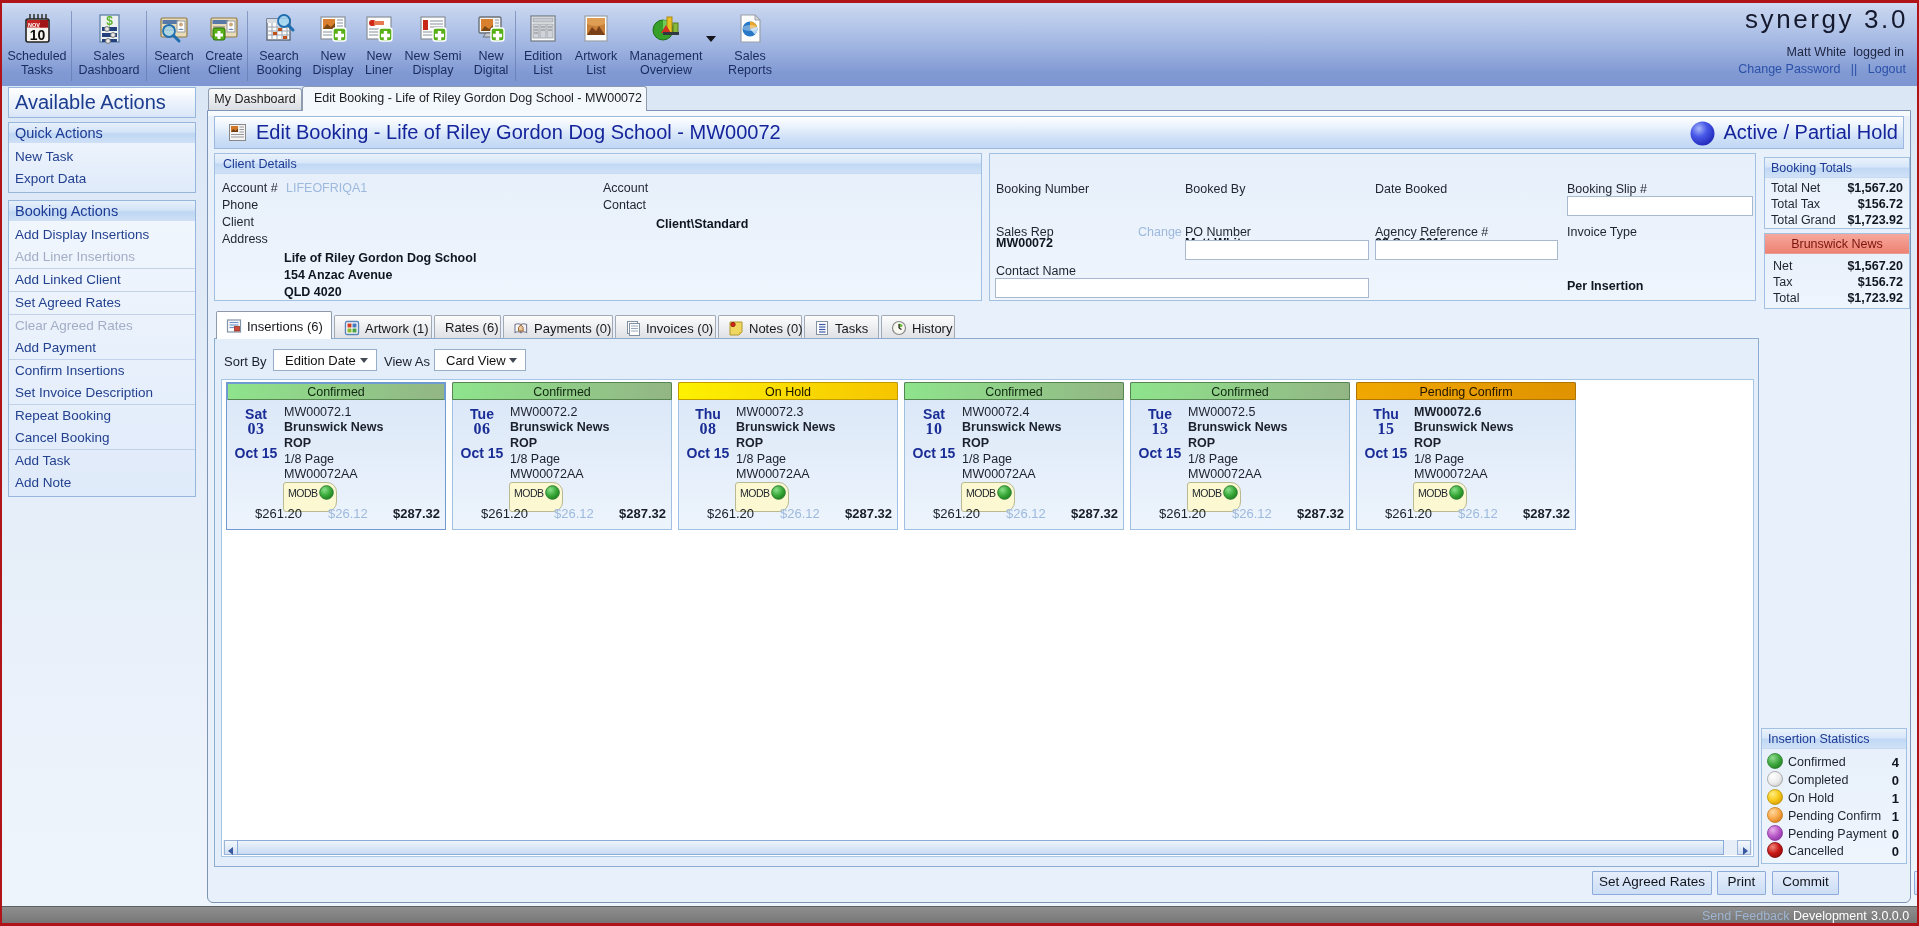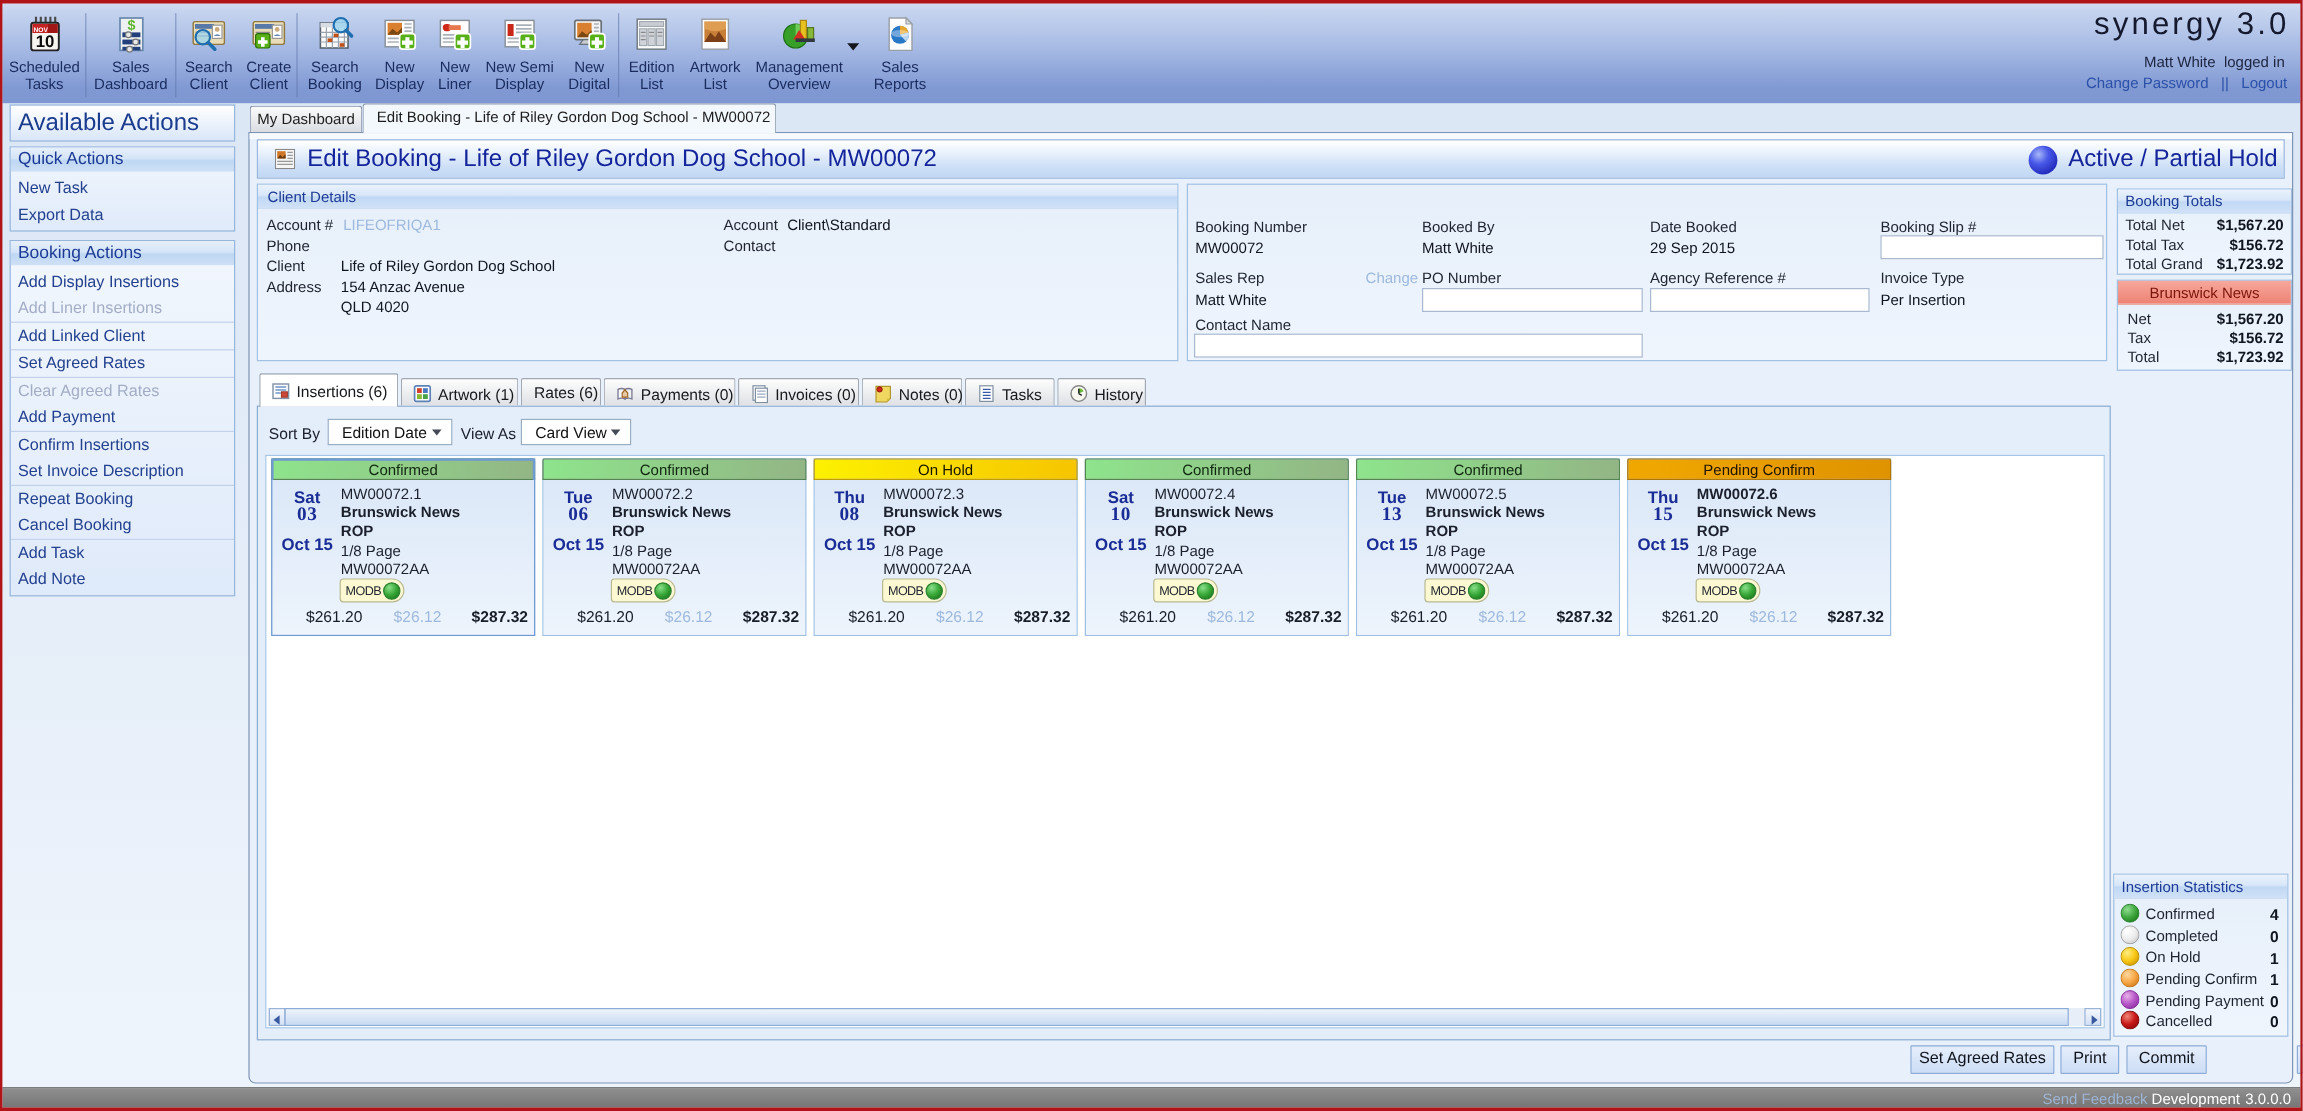--- a/index.html
+++ b/index.html
@@ -35,21 +35,21 @@
 
 #titlebar { position:absolute; left:6px; top:5px; width:1690px; height:33px; border:1px solid #9db8dd;
   background:linear-gradient(#ffffff 0%, #ebf3fd 30%, #cfe0f7 68%, #c0d7f4 100%); }
 #titletext { position:absolute; left:41px; top:4px; font-size:20px; color:#14249b; }
 #statustext { position:absolute; right:5px; top:4px; font-size:20px; color:#14249b; }
 .panel { position:absolute; border:1px solid #a2c0e2; background:linear-gradient(#e6effa, #eff5fd); }
 .pheader { height:20px; background:linear-gradient(#eaf2fc 0%, #d8e7f9 45%, #c1d8f4 55%, #cfe1f7 100%); color:#1d3a94; font-size:12.5px; padding:3px 0 0 8px; border-bottom:1px solid #c6daf2; }
 
 
 .lbl { position:absolute; font-size:12.5px; color:#1f2430; white-space:nowrap; }
-.val { position:absolute; font-size:12.5px; color:#10151f; font-weight:normal; white-space:nowrap; }
+.val { position:absolute; font-size:12.5px; color:#10151f; font-weight:bold; white-space:nowrap;margin-top:36px; }
 .link { color:#9db9dd; }
 input.tb { position:absolute; border:1px solid #a7b8cf; background:#fff; height:20px; font-size:12.5px; font-family:"Liberation Sans",sans-serif; padding:0 3px; }
 
 
 .trow { position:absolute; font-size:12.5px; color:#1f2430; white-space:nowrap; }
 .trowv { position:absolute; font-size:12.5px; color:#10151f; font-weight:bold; white-space:nowrap; text-align:right; }
 
 
 .itab { position:absolute; height:23px; top:204px; z-index:3; background:linear-gradient(#fdfdfd,#e4e6e9 80%,#dfe1e4); border:1px solid #a3a9b3; border-bottom:none; border-radius:2px 2px 0 0; font-size:13px; color:#16181c; padding:4px 9px 0 9px; white-space:nowrap; }
 .itab svg { vertical-align:-3px; margin-right:5px; }
@@ -70,21 +70,21 @@
 .chead.green { background:linear-gradient(90deg,#8ee48c,#93b585); border-color:#57854f; color:#10280f; }
 .chead.yellow { background:linear-gradient(90deg,#fdf100,#f6c500); border-color:#c09b00; color:#181400; }
 .chead.orange { background:linear-gradient(90deg,#f0a800,#df9300); border-color:#b07400; color:#201400; }
 .cbody { position:relative; height:129px; background:linear-gradient(#dce8f8, #edf4fc); font-size:12.5px; }
 .cday { position:absolute; left:0; width:58px; text-align:center; color:#1a2d96; font-weight:bold; }
 .cdayname { top:6px; font-size:14px; }
 .cdaynum { top:20px; font-size:16px; font-family:"Liberation Serif",serif; letter-spacing:0.5px; }
 .cdaymon { top:45px; font-size:14px; }
 .cline { position:absolute; left:57px; color:#1b202c; white-space:nowrap; }
 .cbold { font-weight:bold; }
-.modb { position:absolute; left:56px; top:82px; width:54px; height:20px; background:#fbf8d2; border:1px solid #b9b992; border-radius:3px 10px 10px 3px; font-size:10.5px; color:#24292f; padding:4px 14px 0 4px; letter-spacing:-0.5px; }
+.modb { position:absolute; left:56px; top:82px; width:54px; height:30px; background:#fbf8d2; border:1px solid #b9b992; border-radius:3px 10px 10px 3px; font-size:10.5px; color:#24292f; padding:4px 14px 0 4px; letter-spacing:-0.5px; }
 .cprice { position:absolute; top:106px; font-size:13px; color:#181d26; }
 #hscroll { position:absolute; left:1px; right:1px; bottom:1px; height:15px; background:#e8eef8; }
 .harrow { position:absolute; top:0; width:14px; height:15px; background:linear-gradient(#f4f8fd,#d2e0f4); border:1px solid #9ab4d8; }
 #hthumb { position:absolute; left:14px; right:28px; top:0px; height:15px; background:linear-gradient(#eef4fc,#c8daf2); border:1px solid #8cacd8; }
 
 
 .statrow { position:absolute; font-size:12.5px; color:#1f2430; }
 .statnum { position:absolute; font-size:13px; font-weight:bold; color:#10151f; text-align:right; }
 
 

